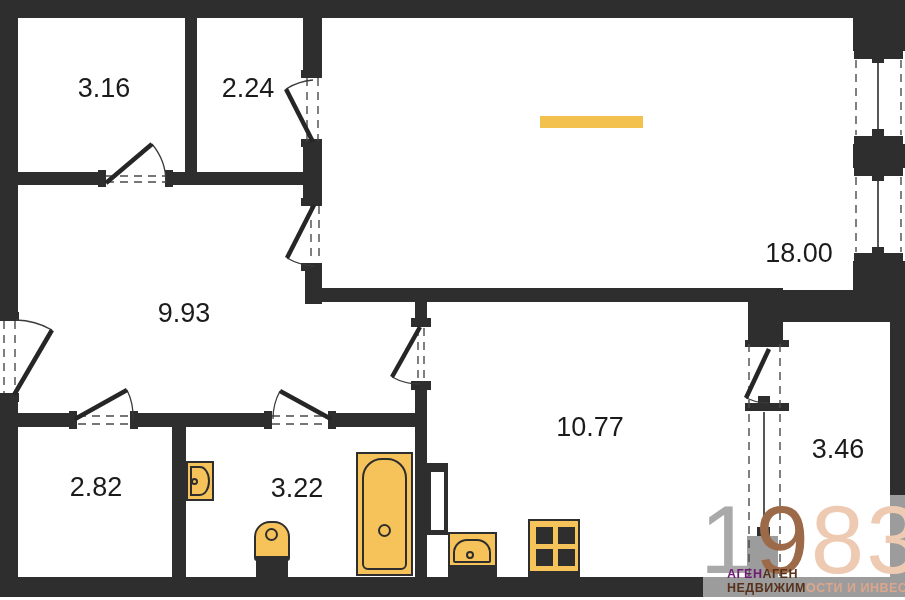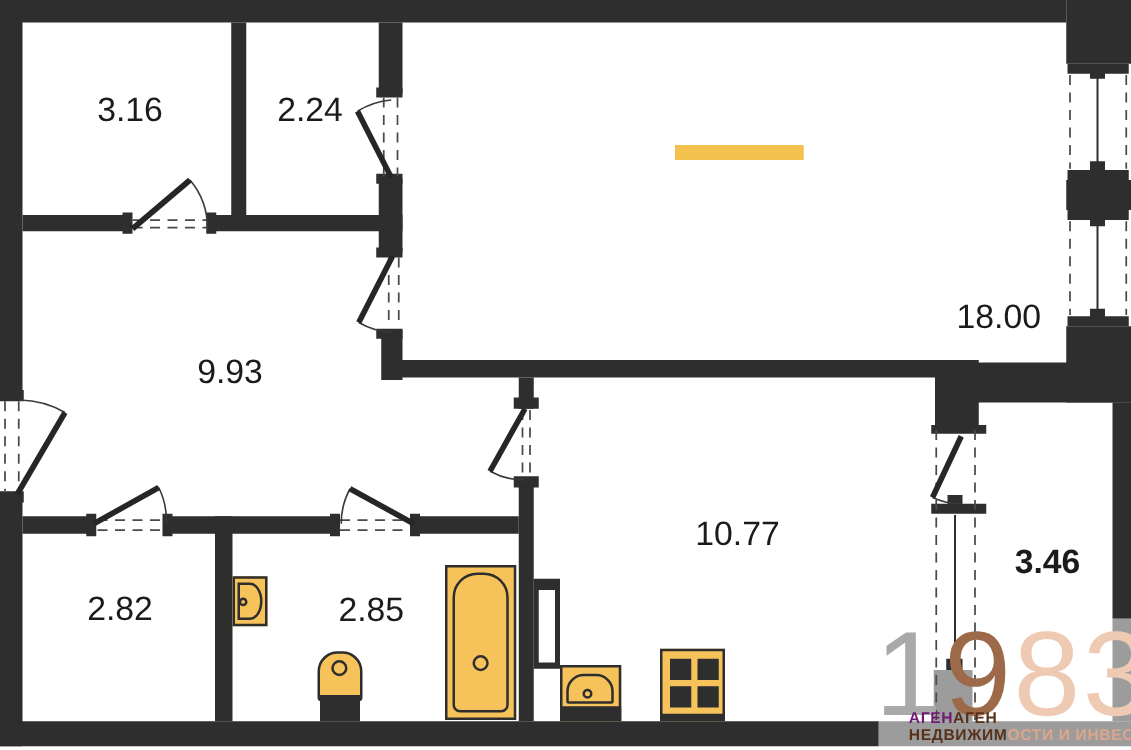--- a/index.html
+++ b/index.html
@@ -146,25 +146,25 @@
       <path d="M420,327 L392,377"></path>
       <path d="M769,349 L746,398"></path>
     </g>
   </svg>
 
   <div class="accent-bar"></div>
 
   <div class="lbl" style="left:44px;top:71px;">3.16</div>
   <div class="lbl" style="left:188px;top:71px;">2.24</div>
   <div class="lbl" style="left:739px;top:236px;">18.00</div>
-  <div class="lbl" style="left:124px;top:280px;">9.93</div>
+  <div class="lbl" style="left:124px;top:296px;">9.93</div>
   <div class="lbl" style="left:36px;top:470px;">2.82</div>
-  <div class="lbl" style="left:237px;top:471px;">2.85</div>
+  <div class="lbl" style="left:237px;top:471px;">3.22</div>
   <div class="lbl" style="left:530px;top:410px;">10.77</div>
-  <div class="lbl" style="left:778px;top:432px;font-weight:bold;">3.46</div>
+  <div class="lbl" style="left:778px;top:432px;">3.46</div>
 
   <div id="watermark">
     <div class="wm-digits">
       <span style="color: rgb(169, 169, 169);">1</span><span style="color: rgb(156, 106, 73);">9</span><span style="color: rgb(238, 202, 179);">8</span><span style="color: rgb(238, 202, 179);">3</span>
     </div>
     <div class="wm-line" style="top:567px;">
       <span style="color: #701a75;">АГЕН</span><span style="color: rgb(87, 49, 26);">АГЕН</span>
     </div>
     <div class="wm-line" style="top:581px;">
       <span style="color: rgb(87, 49, 26);">НЕДВИЖИМ</span><span style="color: rgb(219, 166, 140);">ОСТИ И ИНВЕСТИЦИЙ</span>

